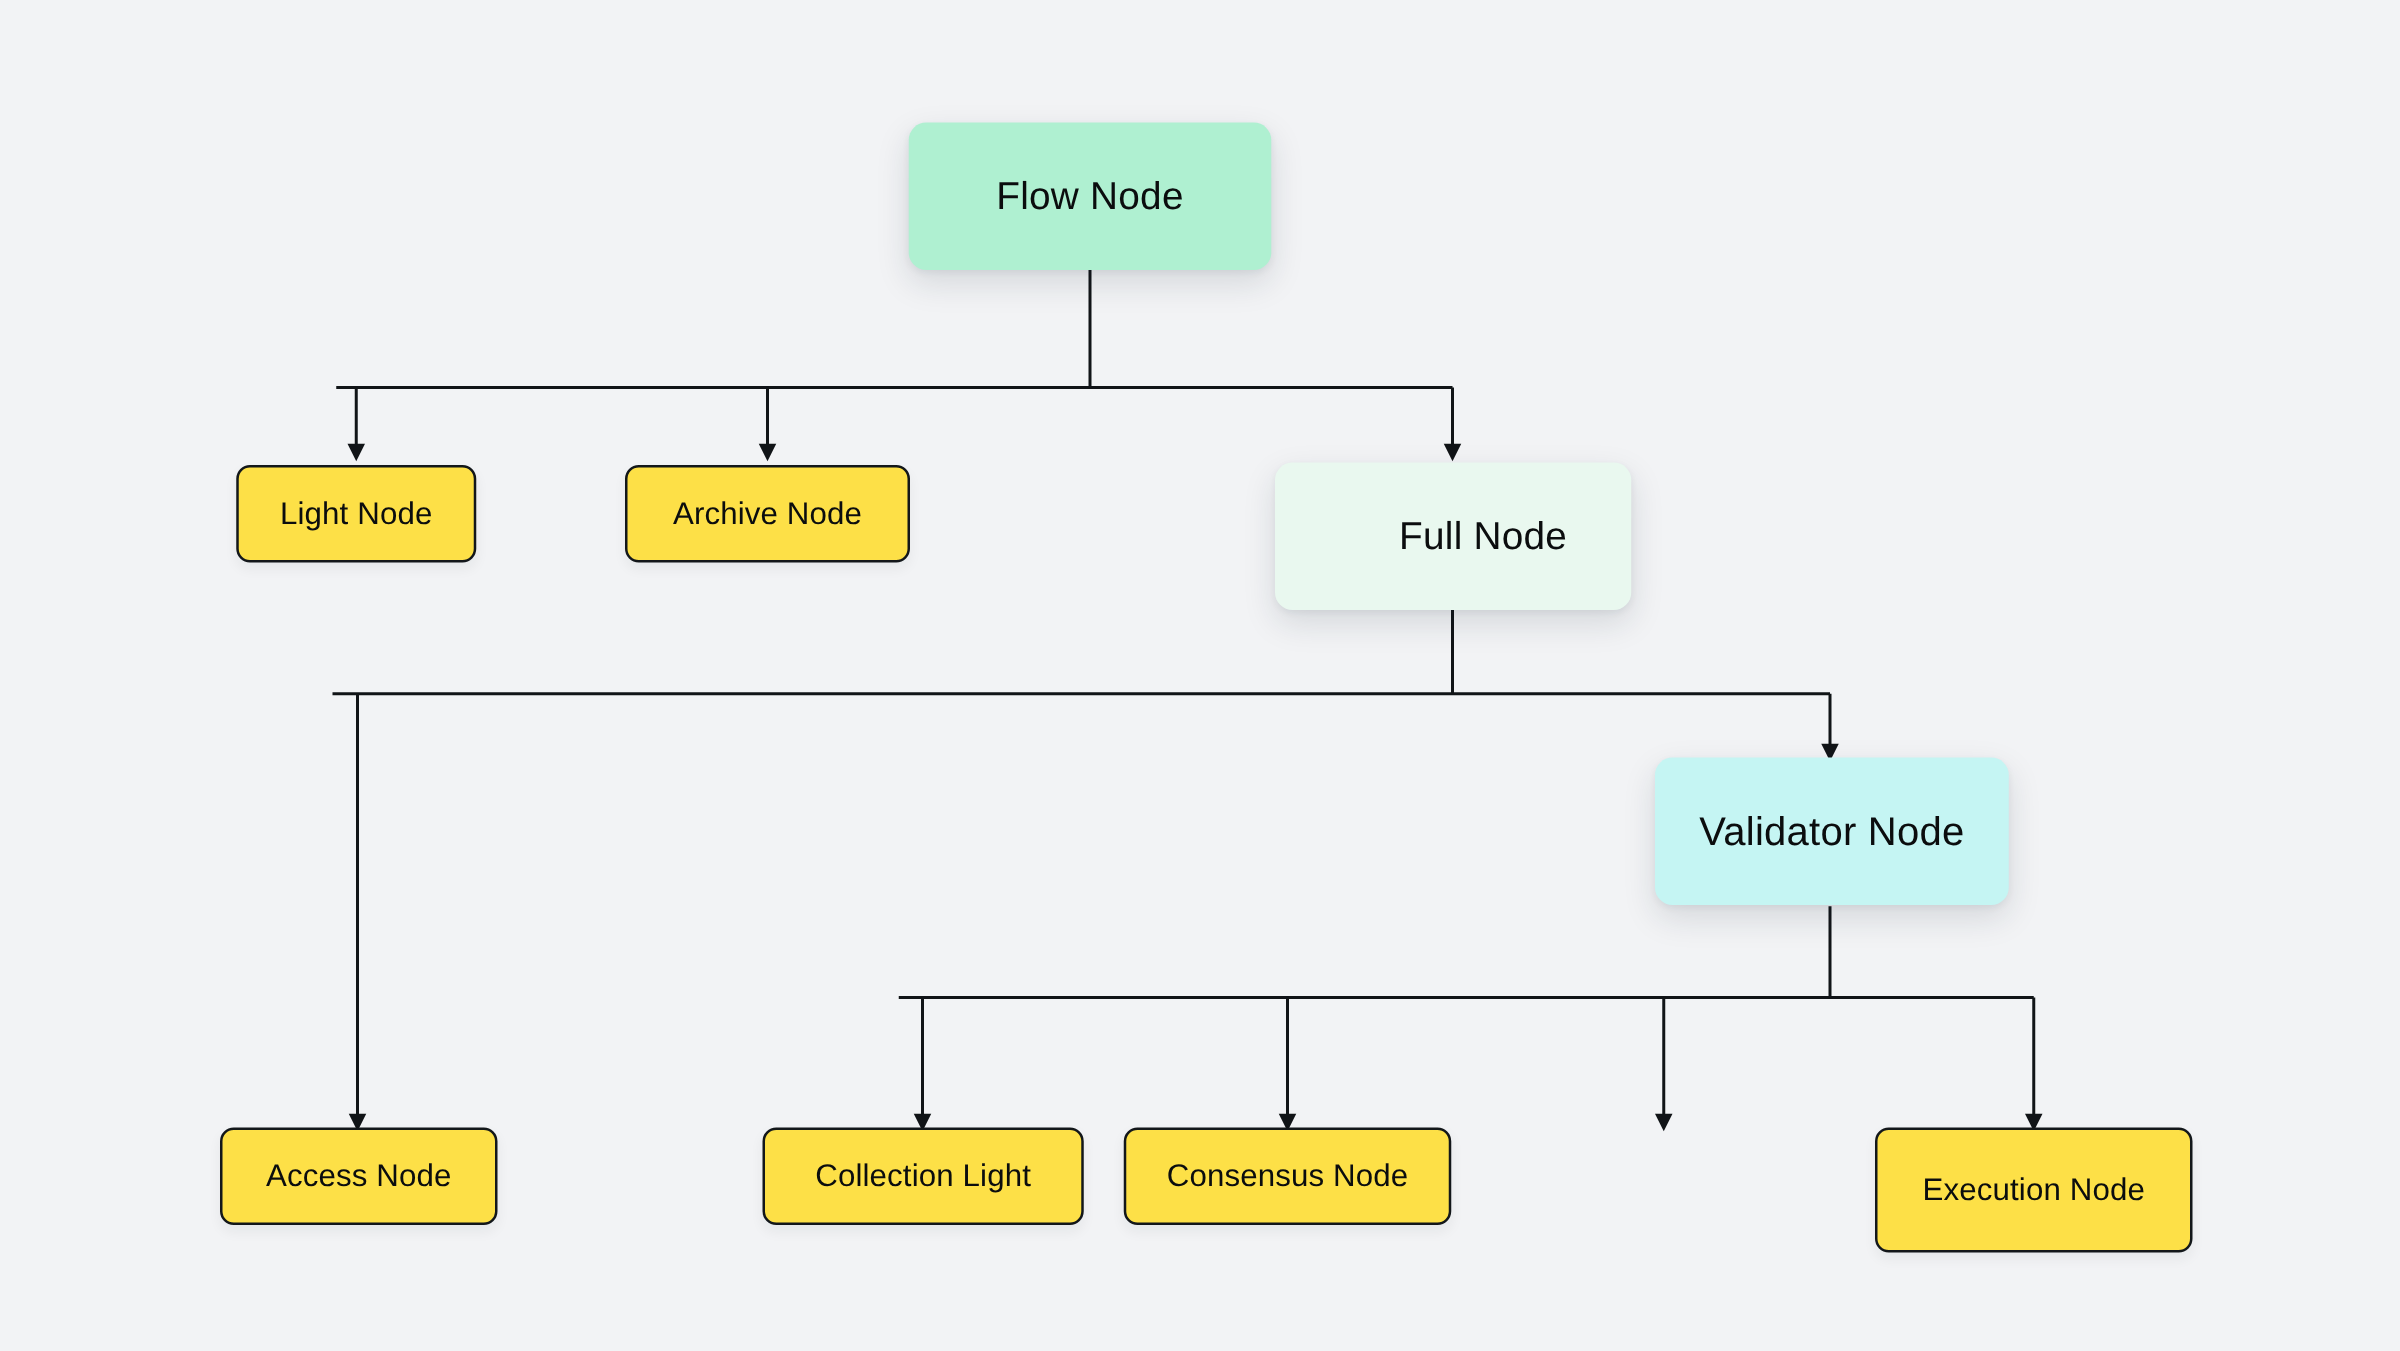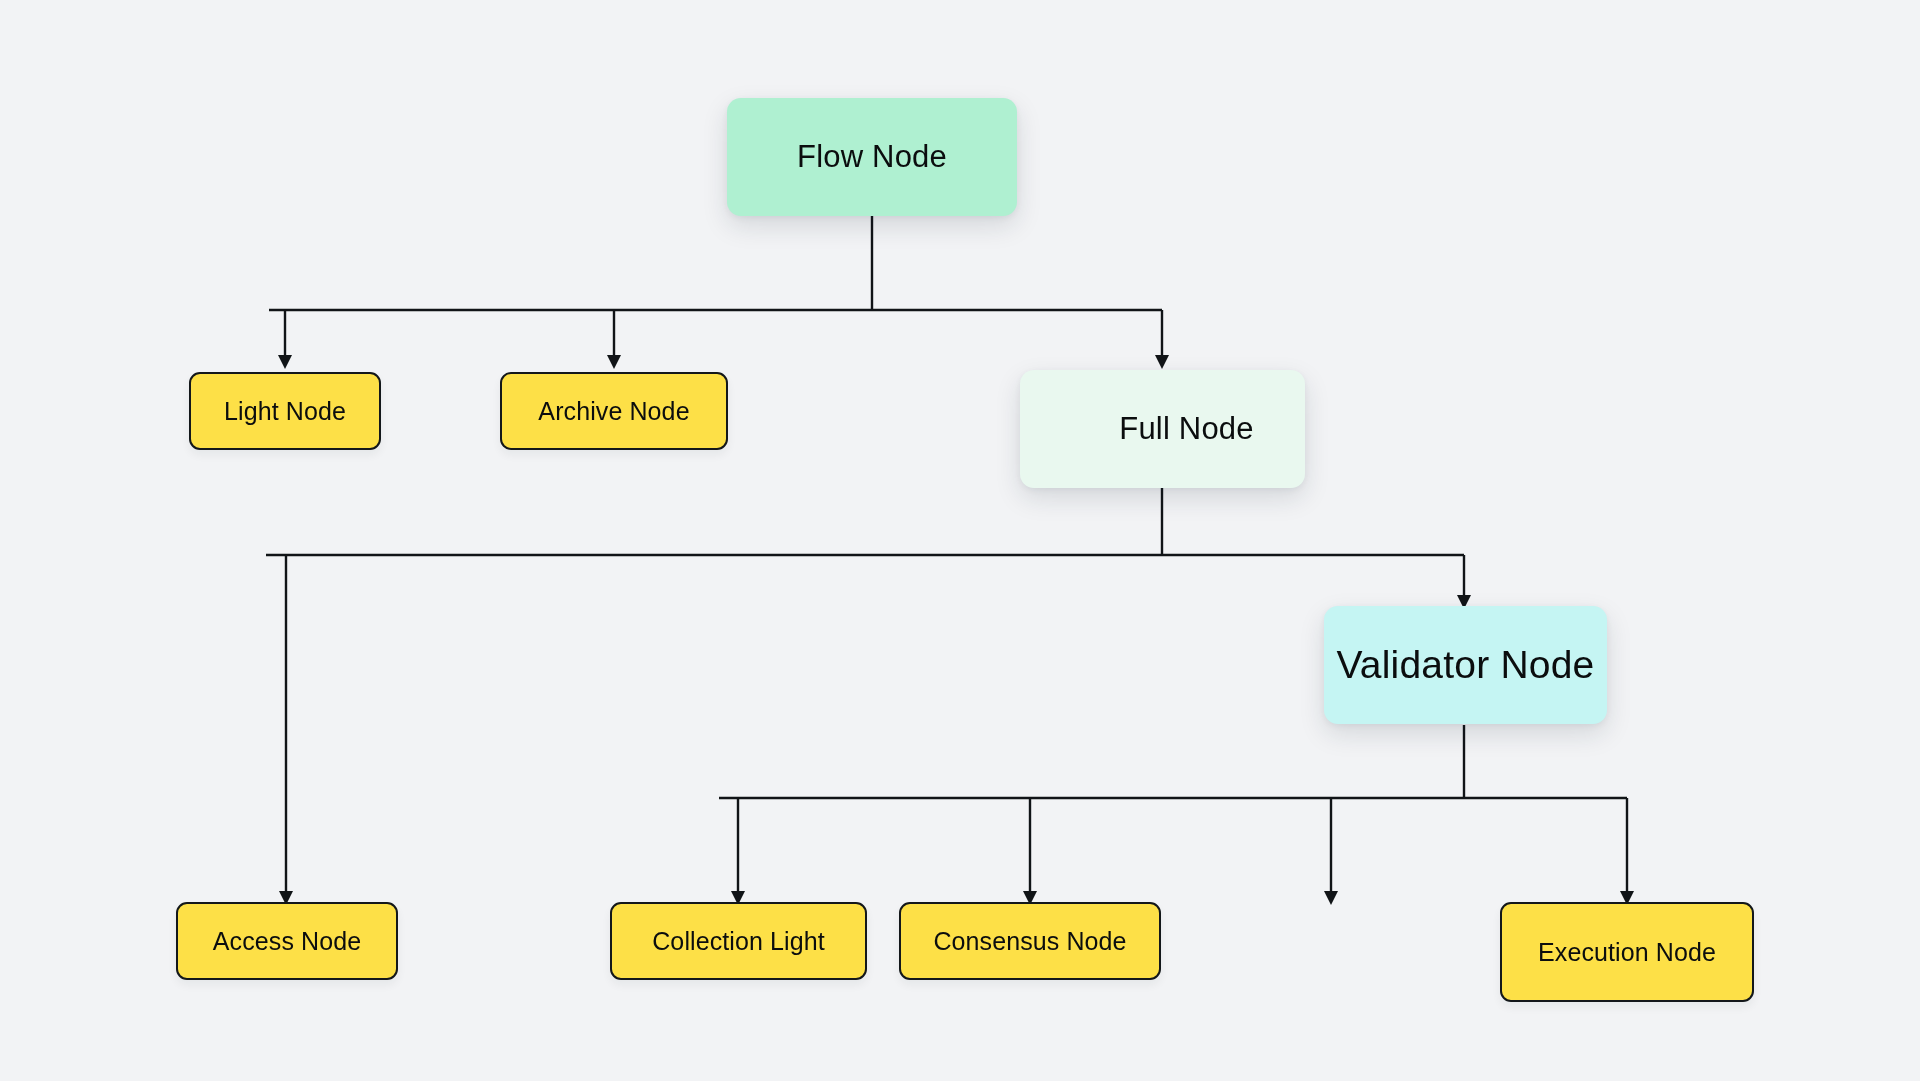--- a/index.html
+++ b/index.html
@@ -64,21 +64,21 @@
     background: #aff0d1;
     box-shadow: 0 10px 26px rgba(25,40,55,0.13), 0 2px 6px rgba(25,40,55,0.06);
   }
   .node.level-full {
     font-size: 31px;
     background: #e9f8ef;
     box-shadow: 0 10px 26px rgba(25,40,55,0.13), 0 2px 6px rgba(25,40,55,0.06);
     padding-left: 48px;
   }
   .node.level-validator {
-    font-size: 39px;
+    font-size: 32px;
     background: #c5f5f3;
     box-shadow: 0 10px 26px rgba(25,40,55,0.13), 0 2px 6px rgba(25,40,55,0.06);
   }
 </style>
 </head>
 <body>
 
 <div id="canvas">
 
   <svg id="edges" viewBox="0 0 1920 1081" xmlns="http://www.w3.org/2000/svg">

